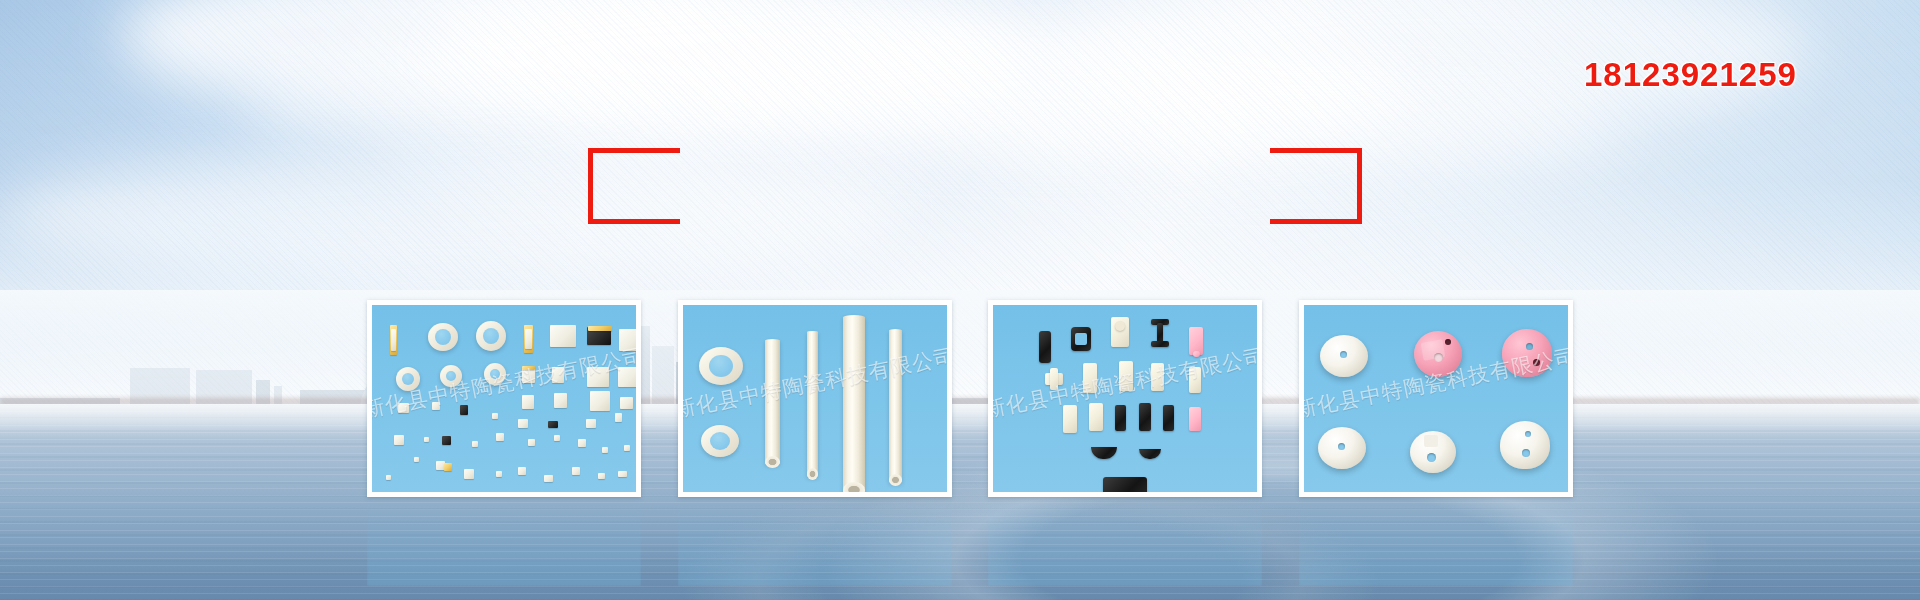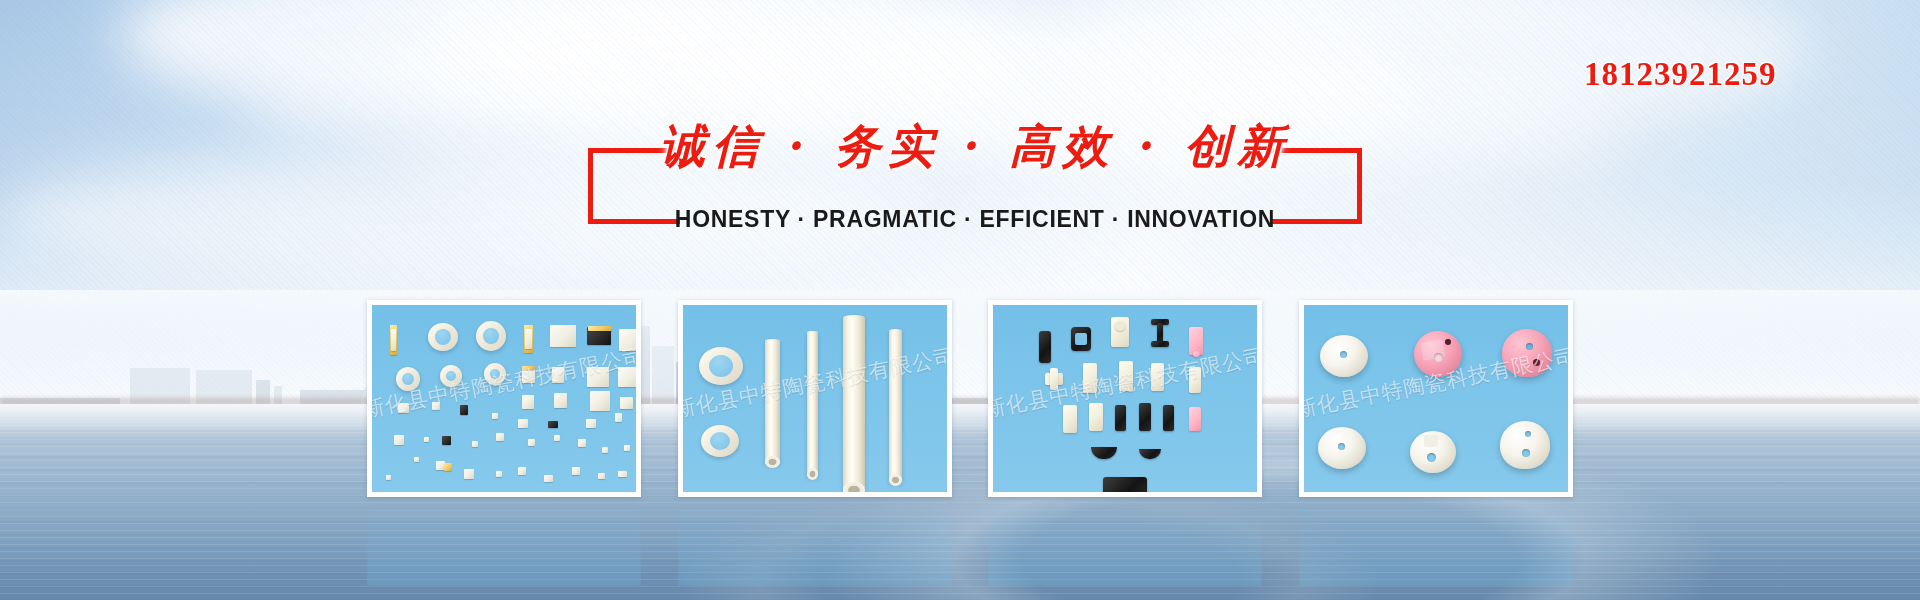--- a/index.html
+++ b/index.html
@@ -150,21 +150,21 @@
     text-shadow:0 0 4px #fff,1px 1px 0 #fff,-1px -1px 0 #fff,1px -1px 0 #fff,-1px 1px 0 #fff;
   }
   .contact .hotline{
     margin-top:14px;
     font-family:"DejaVu Sans","Liberation Sans",sans-serif;
     font-weight:700;font-size:25px;color:#ee1c10;white-space:nowrap;
     text-shadow:0 0 4px #fff,1px 1px 0 #fff,-1px -1px 0 #fff,1px -1px 0 #fff,-1px 1px 0 #fff;
   }
   .contact .phone{
     margin-top:8px;margin-left:6px;
-    font-family:Liberation Serif, serif;
+    font-family:Liberation Sans, sans-serif;
     font-weight:700;font-size:33px;letter-spacing:1px;color:#ee1c10;white-space:nowrap;
     text-shadow:0 0 4px #fff,1px 1px 0 #fff,-1px -1px 0 #fff,1px -1px 0 #fff,-1px 1px 0 #fff;
   }
 
   
   .panels{position:absolute;left:0;top:0;width:1920px;height:600px;}
   .panel{
     position:absolute;top:300px;width:274px;height:197px;
     background:#fff;
     padding:5px;
@@ -290,22 +290,20 @@
     <div class="bracket bk-left">
       <i class="v"></i>
         <i class="t"></i>
         <i class="b"></i>
     </div>
     <div class="bracket bk-right">
       <i class="v"></i>
         <i class="t"></i>
         <i class="b"></i>
     </div>
-    <div class="slogan-cn nosel">诚信 · 务实 · 高效 · 创新</div>
-    <div class="slogan-en nosel">HONESTY · PRAGMATIC · EFFICIENT · INNOVATION</div>
   </div>
 
   <div class="contact">
     <div class="phone nosel">18123921259</div>
   </div>
 
   <div class="panels">
 
     <div class="panel p1">
       <div class="inner">

